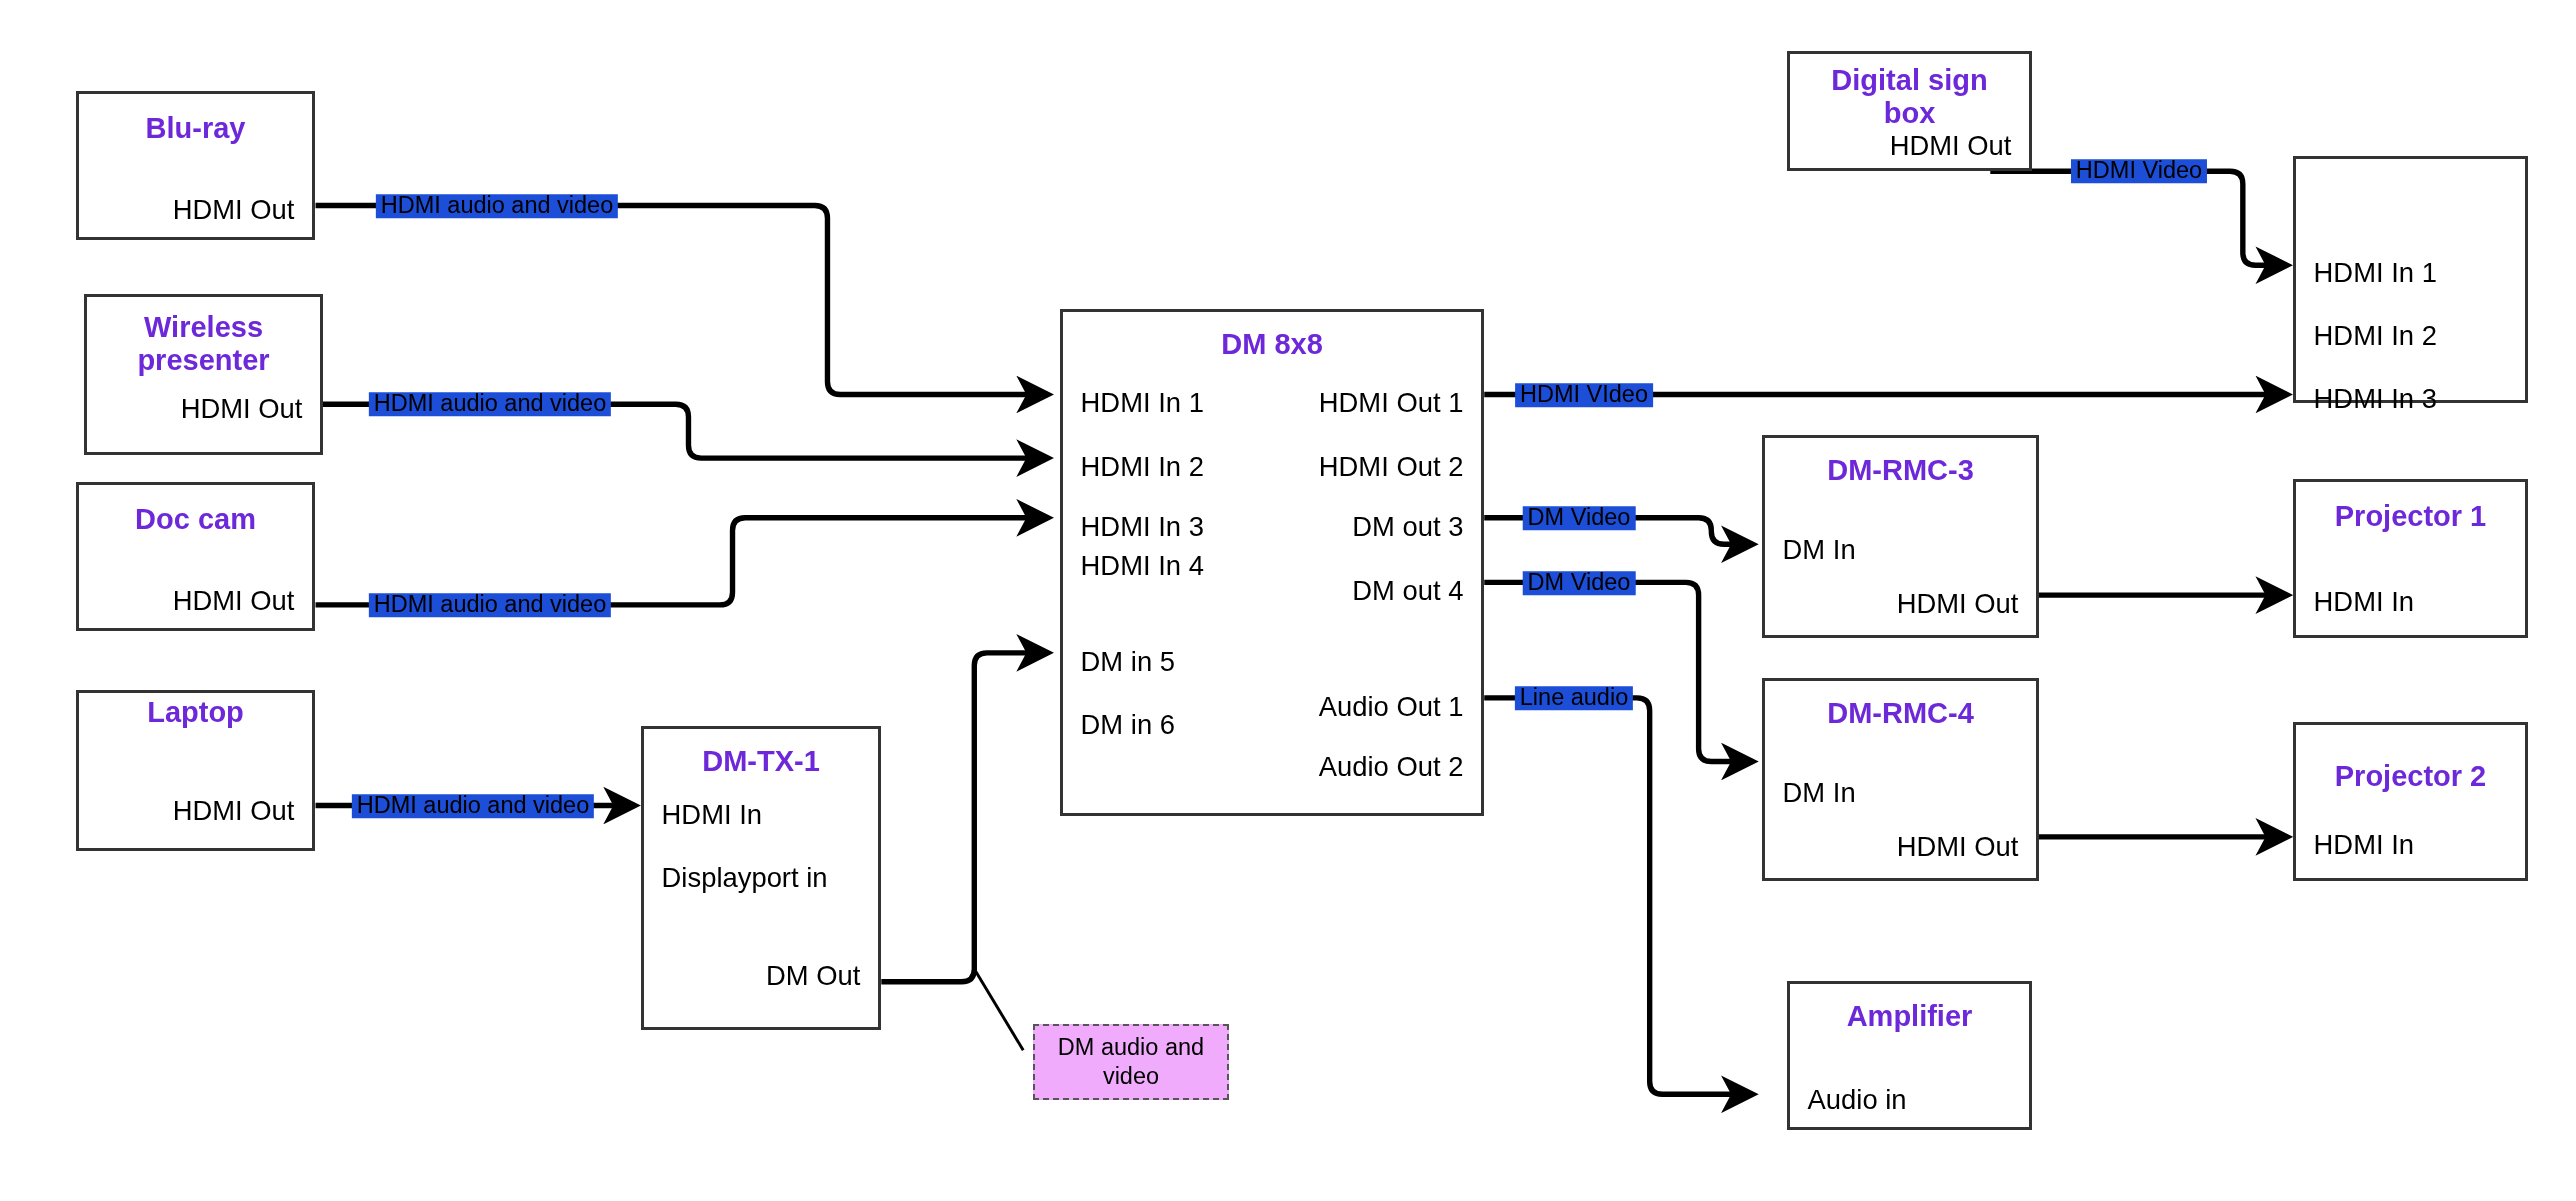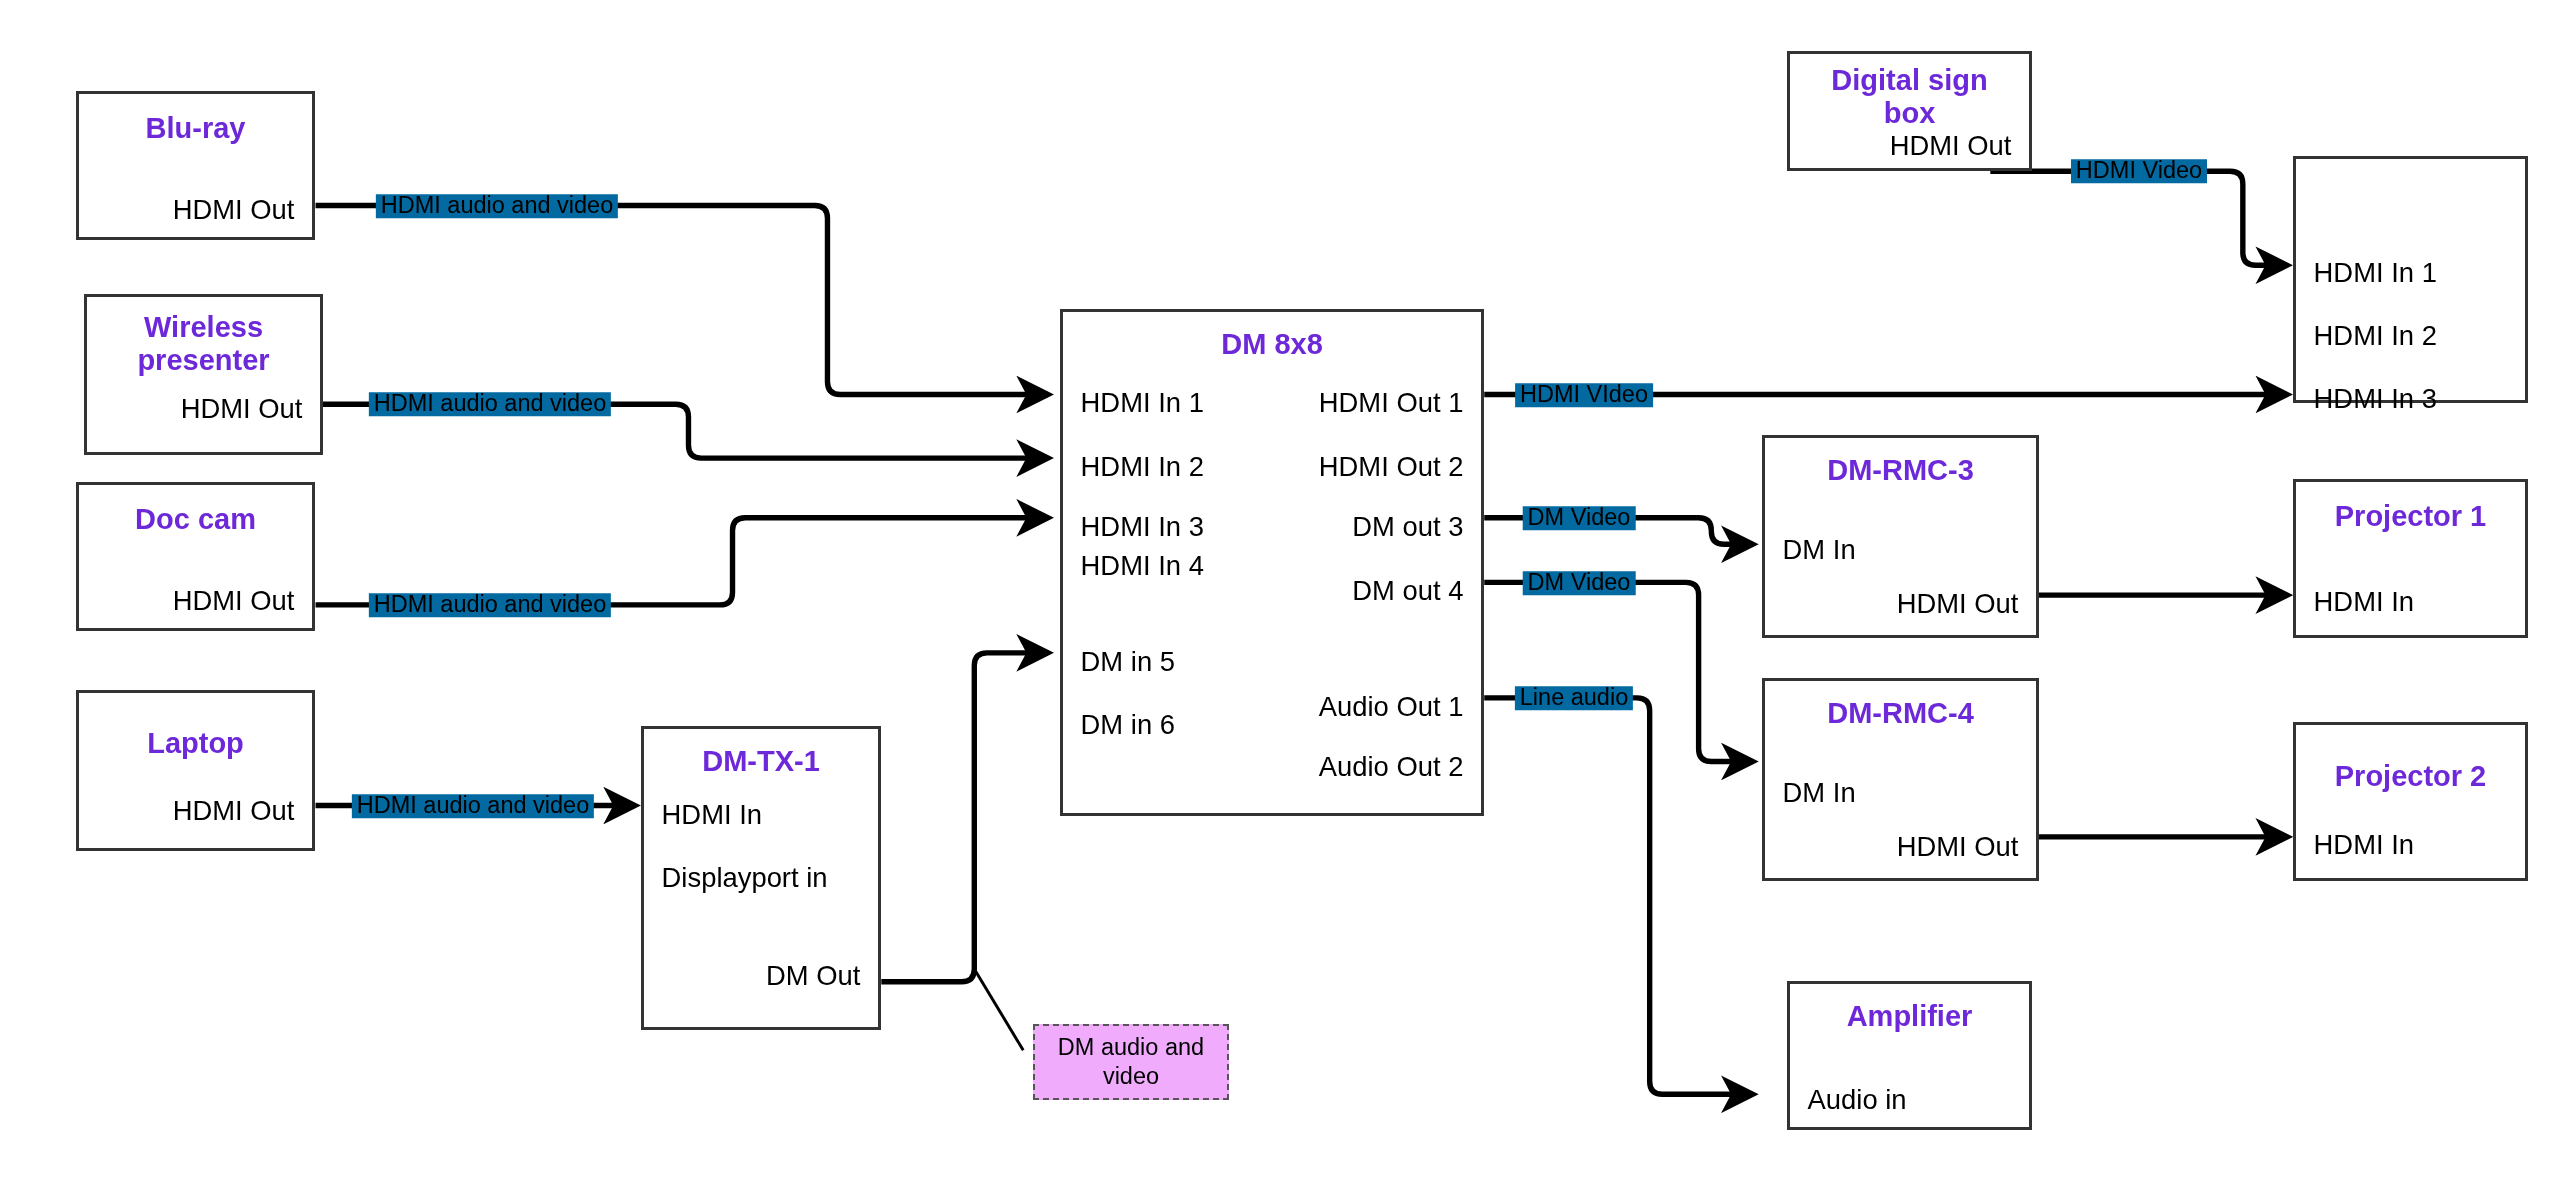--- a/index.html
+++ b/index.html
@@ -49,21 +49,21 @@
     position: absolute;
     white-space: nowrap;
   }
   .port.left  { left: 17.6px;  text-align: left; }
   .port.right { right: 17.6px; text-align: right; }
 
   .wire-label {
     position: absolute;
     font-size: 23.5px;
     color: #000000;
-    background: #0369a1;
+    background: #1d4ed8;
     white-space: nowrap;
     transform: translate(-50%, -50%);
     padding: 0 4.9px;
     line-height: 1;
   }
   .note-box {
     position: absolute;
     box-sizing: border-box;
     border: 2px dashed #555555;
     background: #f0abfc;
@@ -132,21 +132,21 @@
 presenter</div>
     <div class="port right" style="top:98px;">HDMI Out</div>
   </div>
 
   <div class="node" style="left:76px; top:482px; width:239px; height:149px;">
     <div class="node-title" style="margin-top:17.6px;">Doc cam</div>
     <div class="port right" style="top:102px;">HDMI Out</div>
   </div>
 
   <div class="node" style="left:76px; top:690px; width:239px; height:161px;">
-    <div class="node-title" style="margin-top:34px;">Laptop</div>
+    <div class="node-title" style="margin-top:3px;">Laptop</div>
     <div class="port right" style="top:104px;">HDMI Out</div>
   </div>
 
   <div class="node" style="left:641px; top:726px; width:240px; height:304px;">
     <div class="node-title" style="margin-top:15.7px;">DM-TX-1</div>
     <div class="port left" style="top:72px;">HDMI In</div>
     <div class="port left" style="top:135px;">Displayport in</div>
     <div class="port right" style="top:233px;">DM Out</div>
   </div>
 

